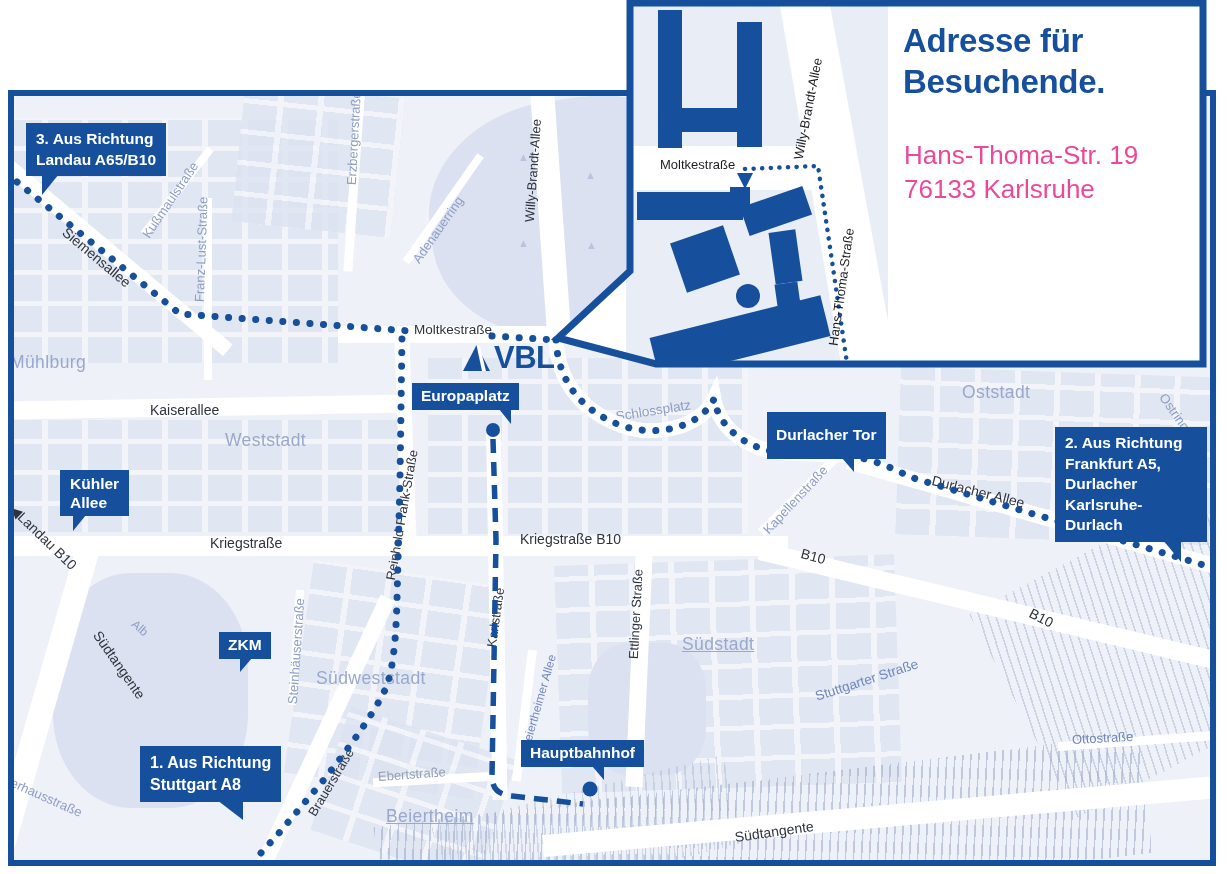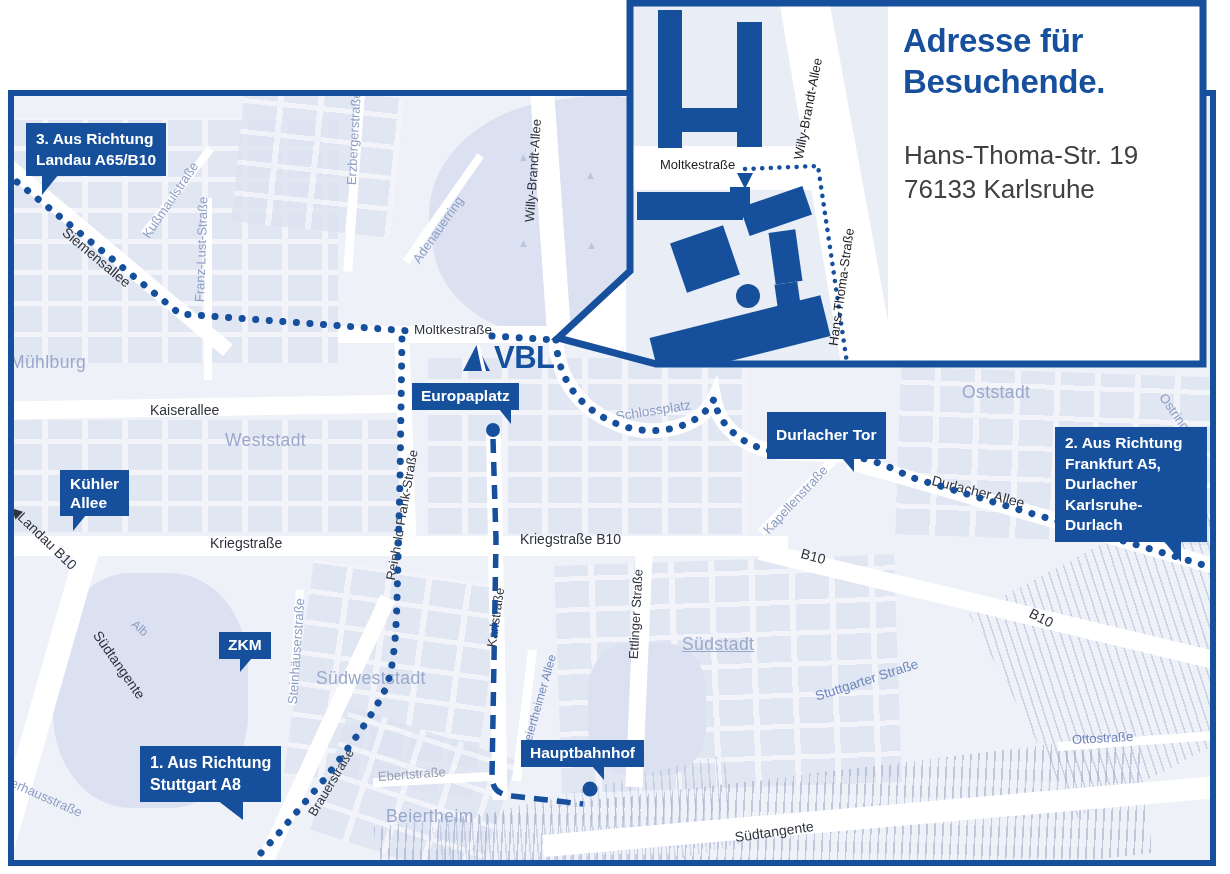--- a/index.html
+++ b/index.html
@@ -36,21 +36,21 @@
            font-size:15.5px;line-height:20.5px;padding:6px 10px;}
   .callout.center{text-align:left;}
   .tail{position:absolute;width:0;height:0;}
   
   .vbl{position:absolute;display:flex;align-items:center;}
   .vbl-text{color:#16509d;font-weight:bold;font-size:31px;letter-spacing:-.5px;line-height:1;}
   
   .inset-layer{position:absolute;left:0;top:0;width:1230px;height:874px;z-index:10;pointer-events:none;}
   .inset-title{position:absolute;left:903px;top:20px;color:#16509d;font-weight:bold;
                font-size:33px;line-height:41px;letter-spacing:-.3px;}
-  .inset-address{position:absolute;left:904px;top:138px;color:#404040;font-size:26px;line-height:34px;}
+  .inset-address{position:absolute;left:904px;top:138px;color:#ec4899;font-size:26px;line-height:34px;}
   .inset-lbl{position:absolute;font-size:13px;color:#1c1e22;white-space:nowrap;transform-origin:left center;}
 </style>
 </head>
 <body>
 
 <div class="stage">
 
   <div class="map-bg">
 
     <div class="blocks" style="left:0;top:28px;width:330px;height:245px;"></div>
@@ -96,21 +96,21 @@
     <div class="band" style="left:535px;top:745px;width:700px;height:22px;transform:rotate(-5deg);transform-origin:left center;"></div>
     <div class="band" style="left:1050px;top:645px;width:200px;height:9px;transform:rotate(-4deg);"></div>
     <div class="band" style="left:520px;top:560px;width:9px;height:132px;transform:rotate(7deg);transform-origin:top center;"></div>
     <div class="band" style="left:288px;top:500px;width:8px;height:115px;transform:rotate(4deg);transform-origin:top center;"></div>
 
     <div class="lbl district" style="left:2px;top:263px;">Mühlburg</div>
     <div class="lbl district" style="left:217px;top:341px;">Weststadt</div>
     <div class="lbl district" style="left:954px;top:293px;">Oststadt</div>
     <div class="lbl district" style="left:674px;top:545px;text-decoration:underline;">Südstadt</div>
     <div class="lbl district" style="left:308px;top:579px;">Südweststadt</div>
-    <div class="lbl district" style="left:378px;top:717px;">Beiertheim</div>
+    <div class="lbl district" style="left:378px;top:717px;text-decoration:underline;">Beiertheim</div>
 
     <div class="lbl st st-dark" style="left:56px;top:133px;transform:rotate(40deg);font-size:14px;">Siemensallee</div>
     <div class="lbl st st-muted" style="left:138px;top:140px;transform:rotate(-56deg);">Kußmaulstraße</div>
     <div class="lbl st st-muted" style="left:192px;top:205px;transform:rotate(-88deg);">Franz-Lust-Straße</div>
     <div class="lbl st st-muted" style="left:344px;top:88px;transform:rotate(-87deg);">Erzbergerstraße</div>
     <div class="lbl st st-muted" style="left:408px;top:165px;transform:rotate(-55deg);">Adenauerring</div>
     <div class="lbl st st-dark" style="left:522px;top:125px;transform:rotate(-86deg);">Willy-Brandt-Allee</div>
     <div class="lbl st st-dark" style="left:406px;top:233px;font-size:13.5px;">Moltkestraße</div>
     <div class="lbl st st-dark" style="left:142px;top:313px;font-size:14px;">Kaiserallee</div>
     <div class="lbl st st-dark" style="left:202px;top:446px;font-size:14px;">Kriegstraße</div>

